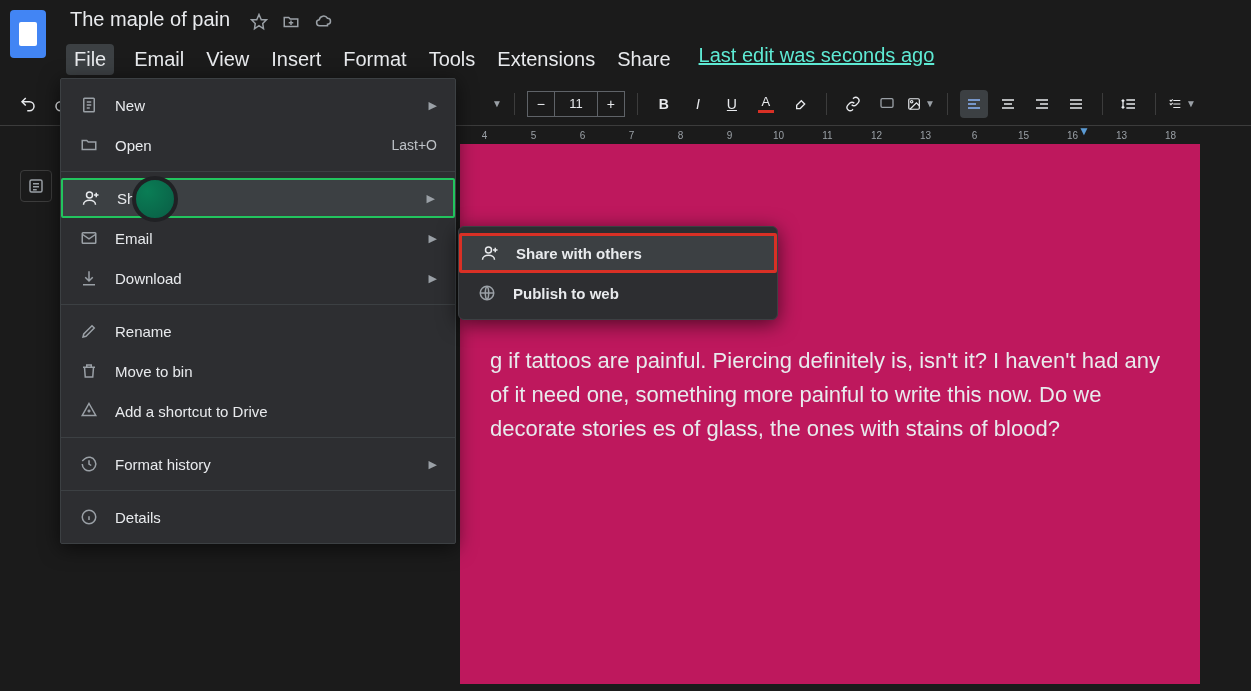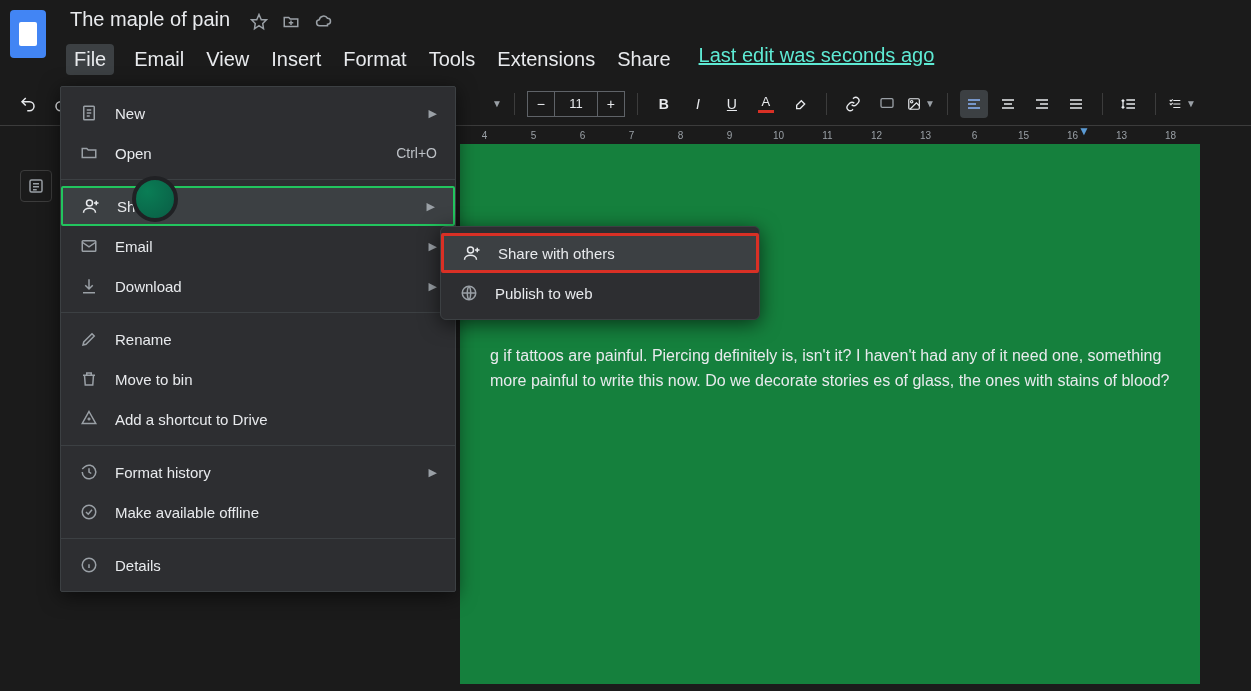--- a/index.html
+++ b/index.html
@@ -56,47 +56,46 @@
     position:absolute; top:126px; left:460px; right:0; height:18px;
     display:flex; align-items:center; color:#9aa0a6; font-size:10px;
     overflow:hidden;
   }
   .ruler .num{position:relative;width:49px;text-align:center;}
   
   .outline-btn{position:absolute;left:20px;top:170px;width:32px;height:32px;border:1px solid #3c3c3c;border-radius:4px;display:flex;align-items:center;justify-content:center;color:#9aa0a6;}
   
   .page {
     position:absolute; left:460px; top:144px; width:740px; height:540px;
-    background:#15803d;
+    background:#be185d;
     padding:200px 30px 30px 30px;
-    color:#e8eaed; font-size:16px; line-height:1.55;
+    color:#e8eaed; font-size:22px; line-height:1.55;
   }
   
   .menu {
     position:absolute; left:60px; top:78px; width:396px;
     background:#2d2e31; border:1px solid #3c4043; border-radius:2px;
     padding:6px 0;
     box-shadow:0 4px 20px rgba(0,0,0,.6);
     z-index:10;
-    margin-top:8px;
   }
   .menu .row{
     display:flex;align-items:center;height:40px;padding:0 18px;gap:16px;
     color:#e8eaed;font-size:15px;cursor:pointer;position:relative;
   }
   .menu .row .icon{width:20px;display:flex;align-items:center;justify-content:center;color:#9aa0a6;}
   .menu .row .arrow{margin-left:auto;color:#9aa0a6;font-size:11px;}
   .menu .row .shortcut{margin-left:auto;color:#bdc1c6;font-size:14px;}
   .menu hr{border:none;border-top:1px solid #3c4043;margin:6px 0;}
   .menu .row.highlight{border:2px solid #22c55e;border-radius:2px;background:#3c4043;}
   
   .submenu{
-    position:absolute; left:440px; top:226px; width:320px;
+    position:absolute; left:458px; top:226px; width:320px;
     background:#2d2e31;border:1px solid #3c4043;border-radius:6px;
-    padding:6px 0;box-shadow:0 4px 20px rgba(0,0,0,.6);z-index:11;
+    padding:6px 0;box-shadow:0 4px 20px rgba(0,0,0,.6);z-index:11;font-weight:bold;
   }
   .submenu .row{display:flex;align-items:center;height:40px;padding:0 18px;gap:16px;color:#e8eaed;font-size:15px;cursor:pointer;}
   .submenu .row .icon{width:20px;display:flex;align-items:center;justify-content:center;color:#9aa0a6;}
   .submenu .row.highlight{border:3px solid #d93025;border-radius:2px;background:#3c4043;}
   
   .avatar{
     position:absolute;left:132px;top:176px;width:46px;height:46px;border-radius:50%;
     background:radial-gradient(circle at 30% 30%, #0a7d55, #0a5d45);
     border:4px solid #202124;z-index:12;
   }
@@ -283,21 +282,21 @@
     <span>New</span>
     <span class="arrow">▶</span>
   </div>
   <div class="row">
     <span class="icon">
         <svg width="18" height="18" viewBox="0 0 24 24" fill="none" stroke="#9aa0a6" stroke-width="2">
           <path d="M3 6h6l2 2h10v10H3z"></path>
         </svg>
       </span>
     <span>Open</span>
-    <span class="shortcut">Ctrl+O</span>
+    <span class="shortcut">Last+O</span>
   </div>
   <hr>
   <div class="row highlight">
     <span class="icon">
         <svg width="18" height="18" viewBox="0 0 24 24" fill="none" stroke="#e8eaed" stroke-width="2">
           <circle cx="10" cy="8" r="4"></circle>
           <path d="M2 21c0-4 4-6 8-6s8 2 8 6"></path>
           <path d="M19 5v6M16 8h6"></path>
         </svg>
       </span>
@@ -353,29 +352,20 @@
   <div class="row">
     <span class="icon">
         <svg width="18" height="18" viewBox="0 0 24 24" fill="none" stroke="#9aa0a6" stroke-width="2">
           <path d="M3 12a9 9 0 1 0 3-6.7L3 8"></path>
           <path d="M12 7v5l3 2"></path>
         </svg>
       </span>
     <span>Format history</span>
     <span class="arrow">▶</span>
   </div>
-  <div class="row">
-    <span class="icon">
-        <svg width="18" height="18" viewBox="0 0 24 24" fill="none" stroke="#9aa0a6" stroke-width="2">
-          <circle cx="12" cy="12" r="9"></circle>
-          <path d="M8 12l3 3 5-6"></path>
-        </svg>
-      </span>
-    <span>Make available offline</span>
-  </div>
   <hr>
   <div class="row">
     <span class="icon">
         <svg width="18" height="18" viewBox="0 0 24 24" fill="none" stroke="#9aa0a6" stroke-width="2">
           <circle cx="12" cy="12" r="9"></circle>
           <path d="M12 8v0M12 11v5"></path>
         </svg>
       </span>
     <span>Details</span>
   </div>

